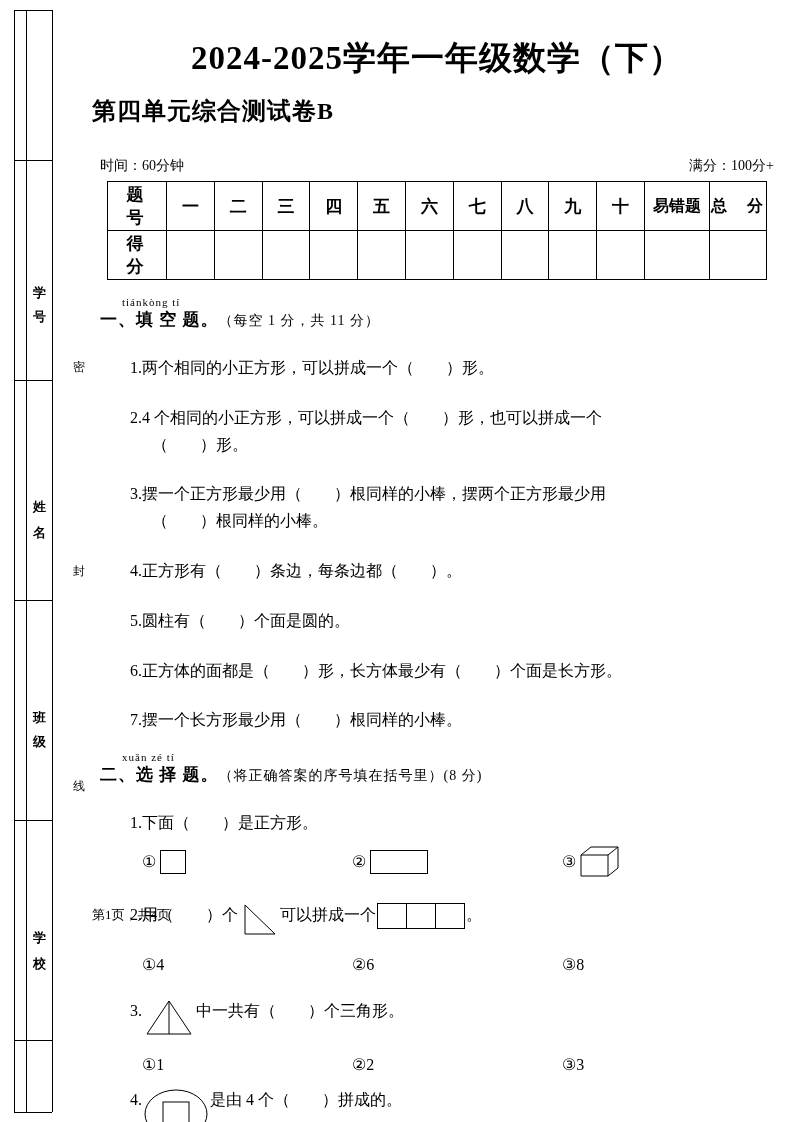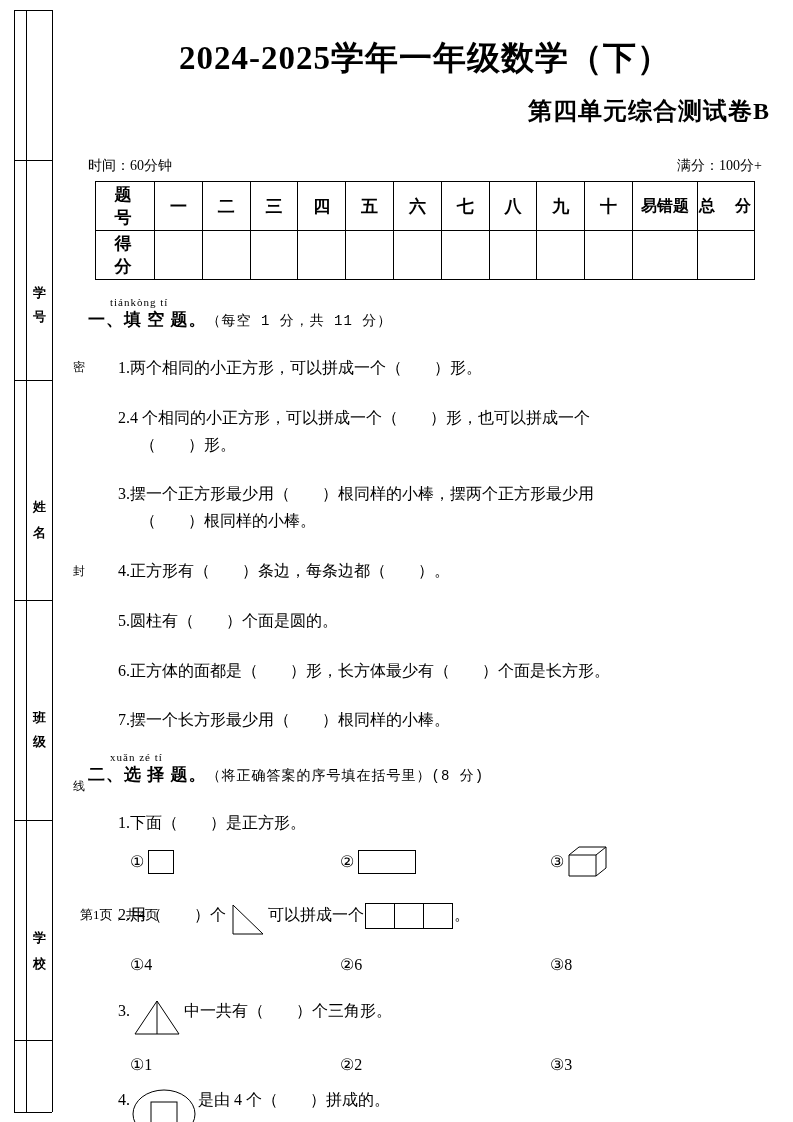--- a/index.html
+++ b/index.html
@@ -51,37 +51,37 @@
   }
   .vtext.small {
     font-weight: normal;
     letter-spacing: 2px;
     font-size: 12px;
   }
 
   
   #content {
     position: absolute;
-    left: 80px;
+    left: 92px;
     top: 0;
     width: 690px;
     height: 940px;
   }
 
   .title1 {
     text-align: center;
     font-family: "Liberation Serif", serif;
     font-weight: bold;
     font-size: 33px;
     letter-spacing: 1px;
     margin-top: 36px;
     white-space: nowrap;
   }
   .title2 {
-    text-align: right;
+    text-align: left;
     font-family: "Liberation Serif", serif;
     font-weight: bold;
     font-size: 24px;
     margin-top: 14px;
     letter-spacing: 1px;
   }
 
   .meta-row {
     margin-top: 30px;
     padding: 0 8px 0 8px;
@@ -121,21 +121,20 @@
   }
   .sec-head {
     font-size: 17px;
     font-weight: bold;
     font-family: "Liberation Serif", serif;
     letter-spacing: 1px;
   }
   .sec-head .sub {
     font-size: 14px;
     font-weight: normal;
-    font-family: Liberation Mono, monospace;
   }
   .q {
     font-size: 16px;
     margin-top: 25px;
     margin-left: 30px;
     line-height: 1.55;
     font-family: "Liberation Serif", serif;
   }
   .q2 {
     margin-left: 52px;

